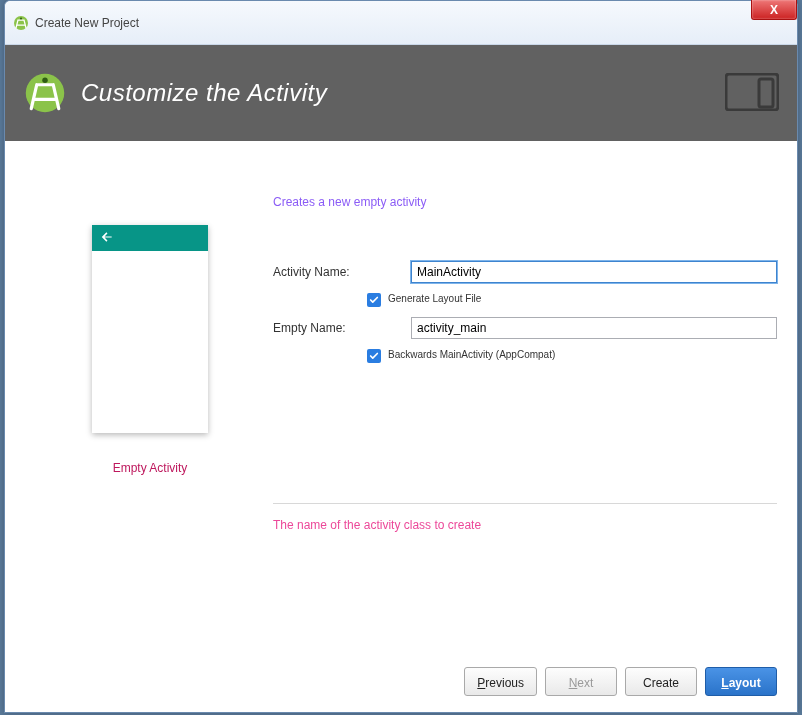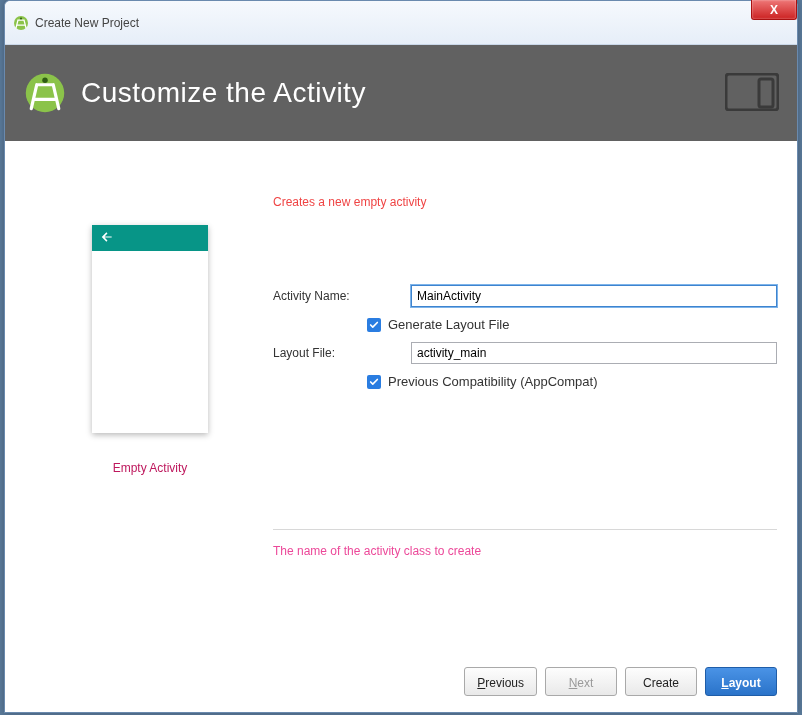--- a/index.html
+++ b/index.html
@@ -62,22 +62,23 @@
     background: #616161;
     display: flex;
     align-items: center;
     padding: 0 18px;
     color: #fff;
     position: relative;
   }
   .banner .bn-icon { width: 44px; height: 44px; margin-right: 14px; }
   .banner h1 {
     font-weight: 300;
-    font-size: 28px;
+    font-size: 24px;
     letter-spacing: .5px;
+    font-style: italic;
   }
   .banner .device-icon {
     position: absolute;
     right: 18px; top: 28px;
     width: 54px; height: 38px;
   }
   .content {
     flex: 1;
     display: flex;
     padding: 54px 20px 0 22px;
@@ -109,21 +110,21 @@
   .preview-label {
     margin-top: 28px;
     font-size: 12px;
     color: #be185d;
   }
   .form-col {
     flex: 1;
     display: flex;
     flex-direction: column;
   }
-  .desc { font-size: 12px; color: #ef4444; margin-bottom: 76px; }
+  .desc { font-size: 12px; color: #8b5cf6; margin-bottom: 52px; }
   .row {
     display: flex;
     align-items: center;
     margin-bottom: 8px;
     gap: 44px;
   }
   .row .lbl {
     width: 94px;
     font-size: 12px;
     color: #333;
@@ -132,23 +133,23 @@
     flex: 1;
     height: 22px;
     border: 1px solid #abadb3;
     padding: 2px 5px;
     font-size: 12px;
     font-family: inherit;
     outline: none;
   }
   .chk-row {
     display: flex;
-    align-items: center;
+    align-items: flex-start;
     margin: 2px 0 10px 94px;
-    font-size: 13px;
+    font-size: 10px;
   }
   .chk {
     width: 14px; height: 14px;
     background: #2a7de1;
     border-radius: 2px;
     display: inline-flex;
     align-items: center;
     justify-content: center;
     margin-right: 7px;
   }
@@ -246,31 +247,31 @@
       <div class="chk-row">
         <span class="chk">
           <svg viewBox="0 0 24 24">
               <path d="M4 12l5 5L20 6" stroke="#fff" stroke-width="4" fill="none" stroke-linecap="round" stroke-linejoin="round"></path>
             </svg>
         </span>
         <span>Generate Layout File</span>
       </div>
 
       <div class="row">
-        <span class="lbl">Layout File:</span>
+        <span class="lbl">Empty Name:</span>
         <input type="text" value="activity_main" style="">
       </div>
 
       <div class="chk-row">
         <span class="chk">
           <svg viewBox="0 0 24 24">
               <path d="M4 12l5 5L20 6" stroke="#fff" stroke-width="4" fill="none" stroke-linecap="round" stroke-linejoin="round"></path>
             </svg>
         </span>
-        <span>Previous Compatibility (AppCompat)</span>
+        <span>Backwards MainActivity (AppCompat)</span>
       </div>
 
       <div class="divider"></div>
       <div class="hint">The name of the activity class to create</div>
     </div>
 
   </div>
 
   <div class="footer">
     <button class="btn underline-first">Previous</button>

